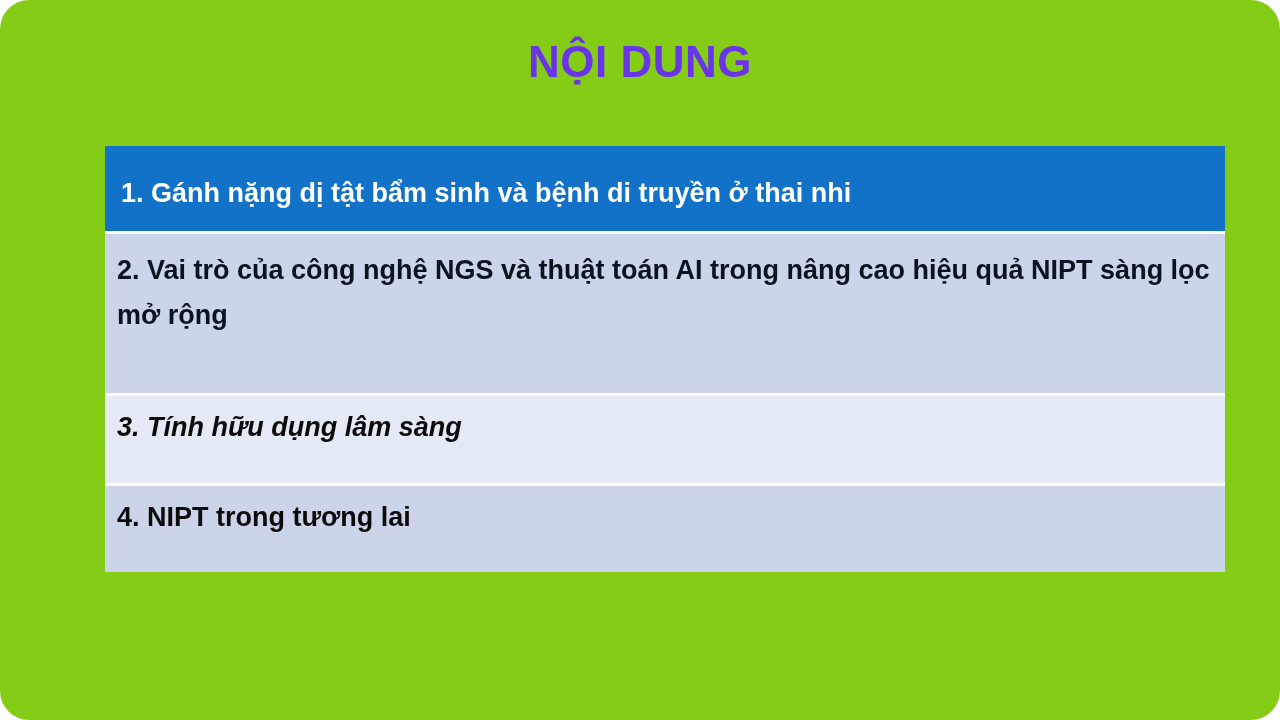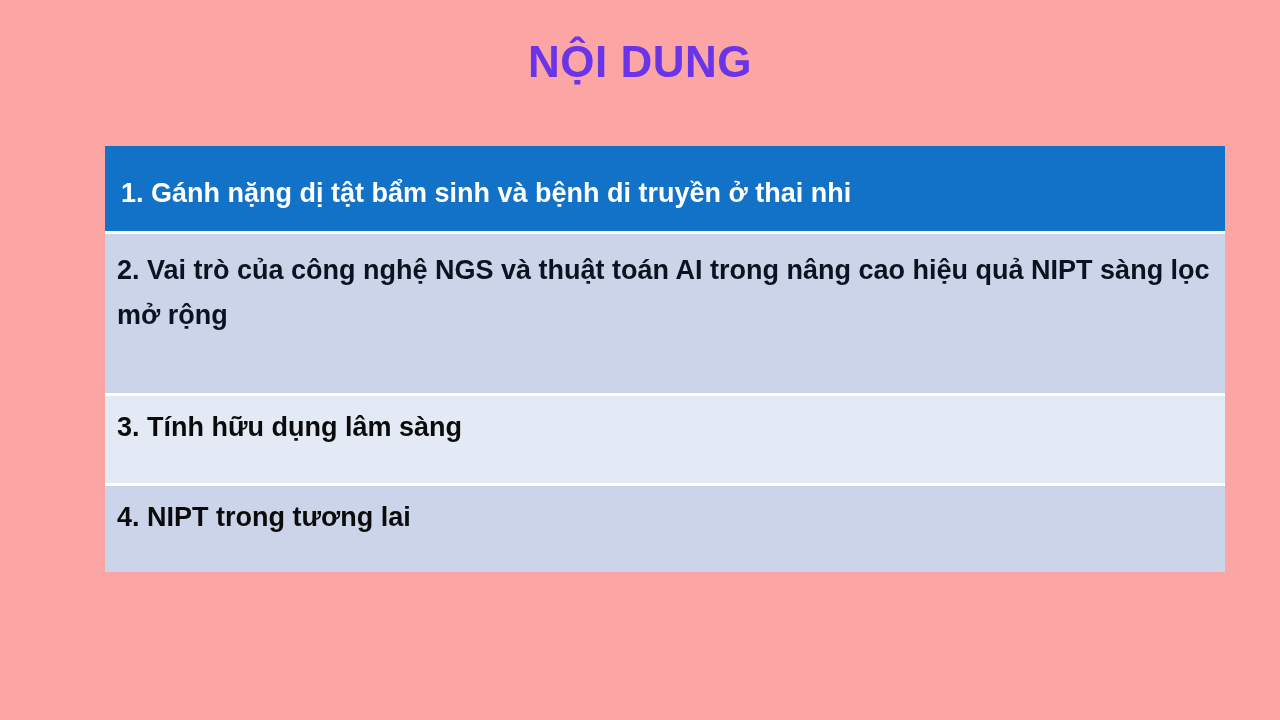--- a/index.html
+++ b/index.html
@@ -10,21 +10,22 @@
     width: 1280px;
     height: 720px;
     background: #ffffff;
     font-family: "Liberation Sans", sans-serif;
     overflow: hidden;
   }
   .slide {
     position: relative;
     width: 1280px;
     height: 720px;
-    background: #fca5a5;
+    background: #84cc16;
+    border-radius: 29px;
   }
   .slide-title {
     position: absolute;
     left: 0;
     top: 38px;
     width: 1280px;
     text-align: center;
     font-size: 44px;
     font-weight: bold;
     letter-spacing: 0.5px;
@@ -76,20 +77,21 @@
     color: #0b1220;
     font-size: 27px;
     line-height: 1.68;
   }
 
   
   .row-3 {
     background: #e4e9f6;
     height: 90px;
     padding: 12px 10px 0 12px;
+    font-style: italic;
   }
   .row-3 .row-text {
     color: #0b0b0b;
     font-size: 27px;
   }
 
   
   .row-4 {
     background: #ccd4e9;
     height: 86px;

